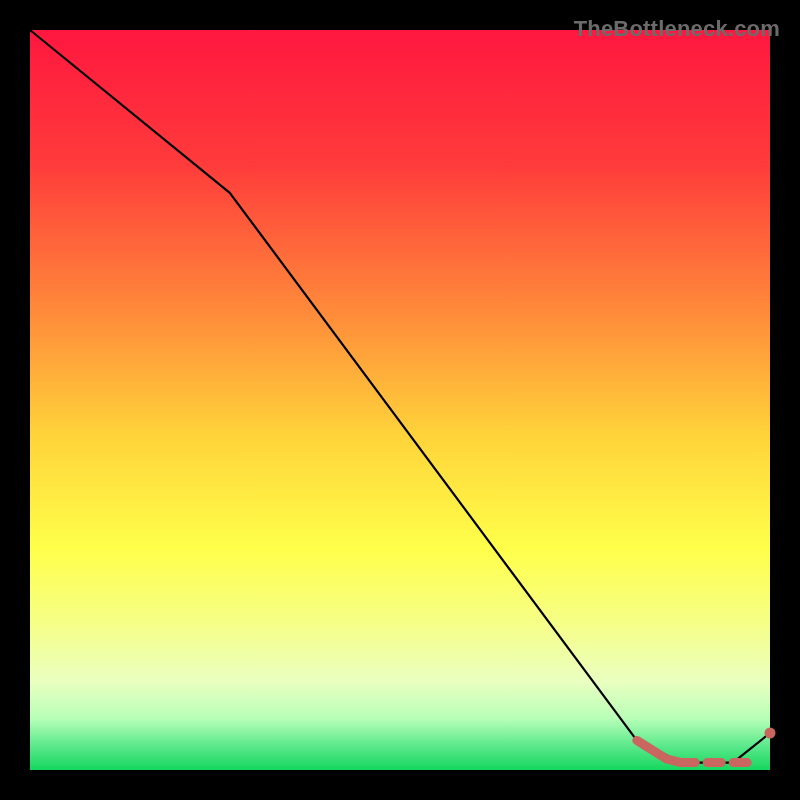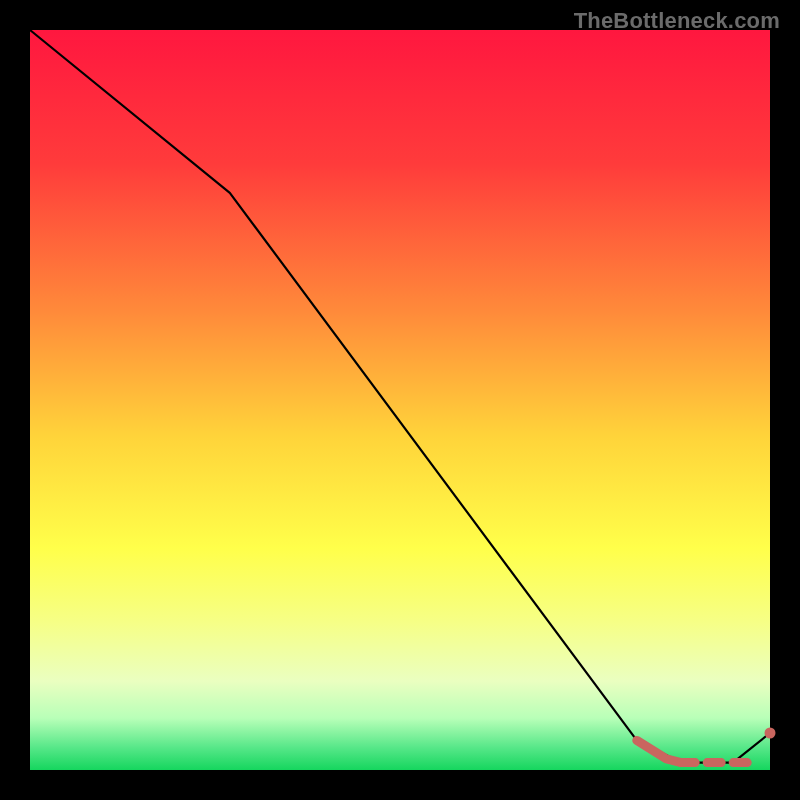--- a/index.html
+++ b/index.html
@@ -12,21 +12,21 @@
     font-family: Arial, Helvetica, sans-serif;
   }
   .frame {
     position: relative;
     width: 800px;
     height: 800px;
     background: #000;
   }
   .attribution {
     position: absolute;
-    top: 8px;
+    top: 16px;
     right: 20px;
     color: #6b6b6b;
     font-size: 22px;
     font-weight: 600;
     letter-spacing: 0.2px;
   }
   svg {
     display: block;
   }
 </style>

